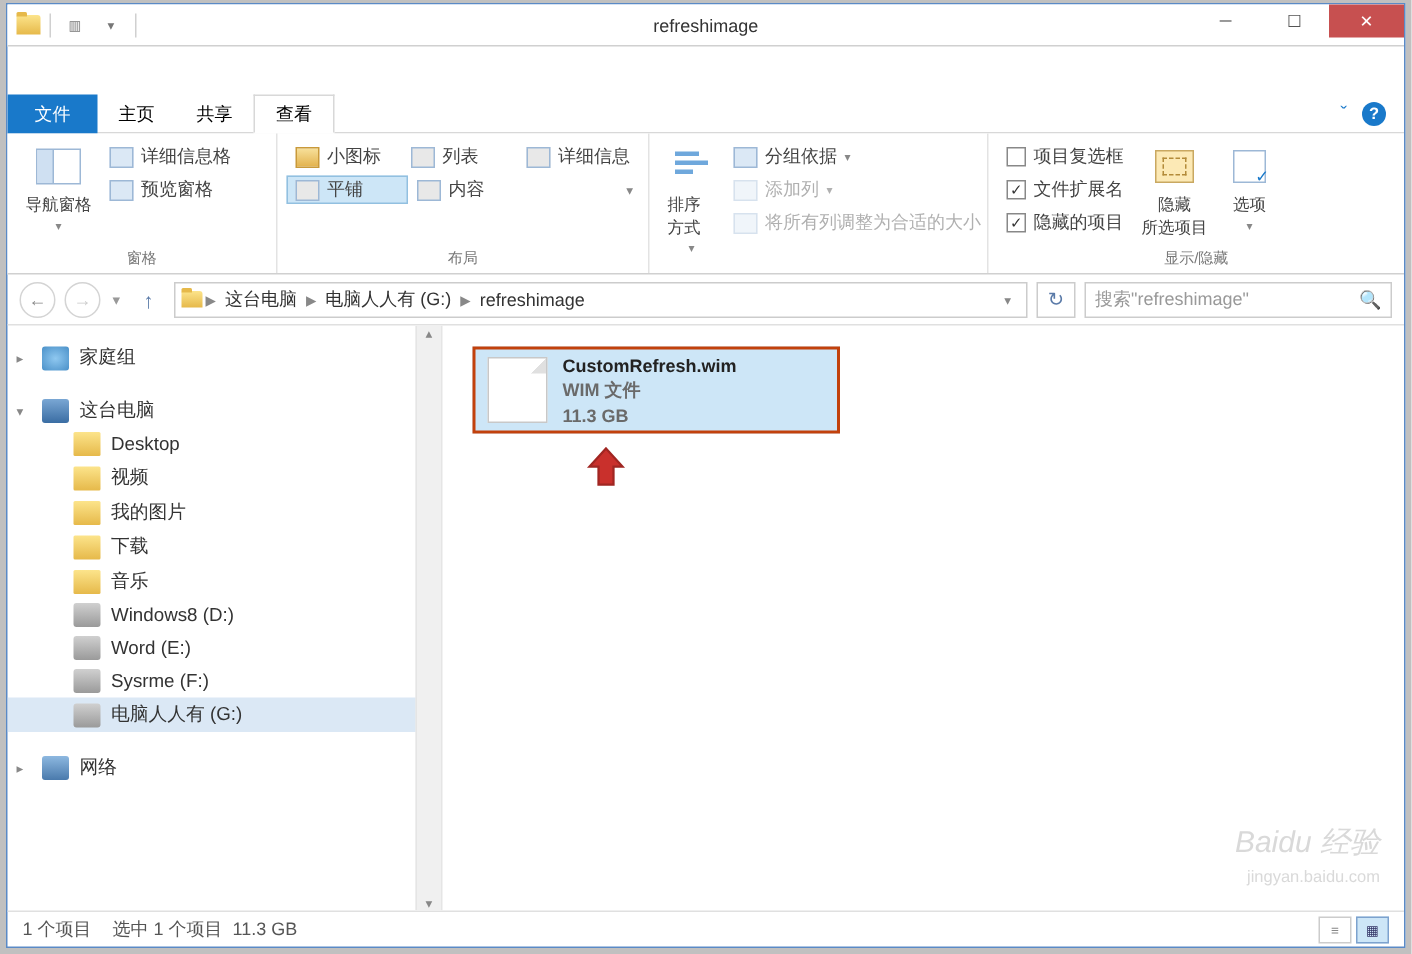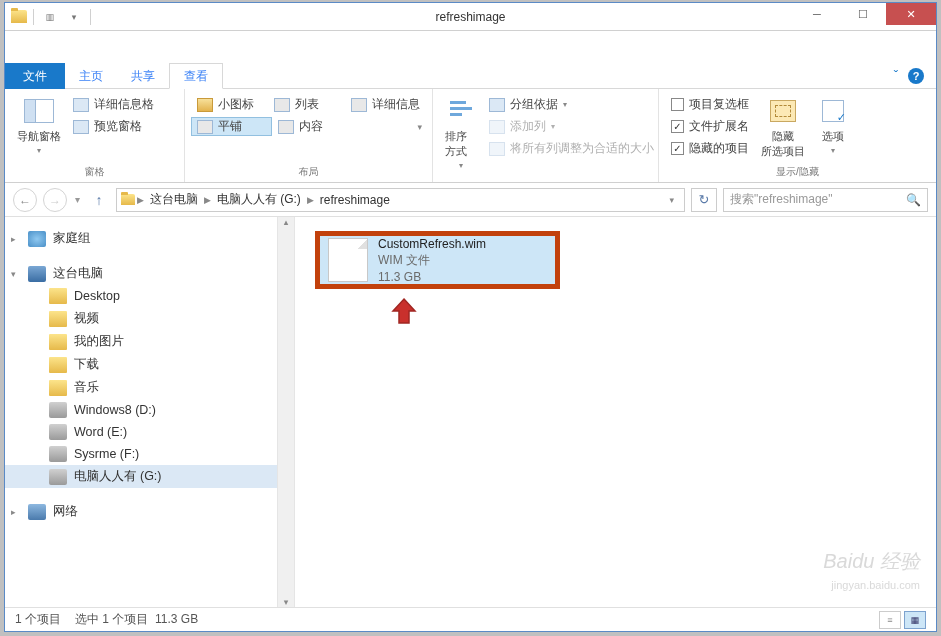--- a/index.html
+++ b/index.html
@@ -14,21 +14,21 @@
 .qat-sep { width:1px; height:16px; background:#d0d0d0; margin:0 2px; }
 .qat-btn { width: 20px; height: 20px; display:flex; align-items:center; justify-content:center; color:#777; font-size:9px; }
 .titlebar-title { position:absolute; left:0; right:0; text-align:center; font-size:12px; color:#333; pointer-events:none; }
 .win-controls { position:absolute; right:0; top:0; display:flex; height:22px; }
 .win-btn { width:46px; display:flex; align-items:center; justify-content:center; font-size:11px; color:#555; }
 .win-close { background:#c75050; color:#fff; width:50px; }
 
 
 .ribbon-tabs { height: 26px; display:flex; background:#fff; border-bottom:1px solid #d8d8d8;margin-top:32px; }
 .file-tab { background:#1979ca; color:#fff; padding:5px 18px; font-size:12px; height:26px; display:flex; align-items:center; }
-.tab { padding:5px 14px; font-size:12px; color:#3b82f6; height:26px; display:flex; align-items:center; }
+.tab { padding:5px 14px; font-size:12px; color:#000000; height:26px; display:flex; align-items:center; }
 .tab.active { border:1px solid #d8d8d8; border-bottom:1px solid #fff; background:#fff; margin-bottom:-1px; }
 .ribbon-help { margin-left:auto; display:flex; align-items:center; gap:10px; padding-right:12px; color:#1979ca; font-size:13px; }
 .help-circle { width:16px; height:16px; border-radius:50%; background:#1979ca; color:#fff; font-size:11px; display:flex; align-items:center; justify-content:center; font-weight:bold; }
 
 
 .ribbon { height: 94px; background:#fff; border-bottom:1px solid #d0d0d0; display:flex; }
 .ribbon-group { border-right:1px solid #e3e3e3; display:flex; flex-direction:column; padding:4px 6px 0 6px; }
 .group-content { flex:1; display:flex; }
 .group-label { text-align:center; font-size:10px; color:#777; padding:2px 0 3px 0; }
 .big-btn { display:flex; flex-direction:column; align-items:center; justify-content:flex-start; padding:2px 6px; font-size:11px; color:#444; gap:2px; }
@@ -76,21 +76,21 @@
 .tree-item.spacer { height:12px; }
 .t-ico { width:18px; height:16px; flex-shrink:0; }
 .t-ico.home { background:radial-gradient(#8fc8f0,#4a90c8); border-radius:2px; }
 .t-ico.pc { background:linear-gradient(#7aa7d4,#3a6da3); border-radius:2px; }
 .t-ico.folder { background:linear-gradient(#fce48b,#e6b94a); border-radius:1px; }
 .t-ico.drive { background:linear-gradient(#d0d0d0,#9a9a9a); border-radius:2px; }
 .t-ico.net { background:linear-gradient(#8db8e0,#4a7aac); border-radius:2px; }
 .expando { width:10px; color:#888; font-size:9px; margin-left:-14px; }
 
 .content { flex:1; position:relative; padding:14px 20px; }
-.file-item { width:245px; height:58px; border:5px solid #c2410c; background:#cde6f7; display:flex; align-items:center; padding:6px 8px; gap:10px; }
+.file-item { width:245px; height:58px; border:2px solid #c2410c; background:#cde6f7; display:flex; align-items:center; padding:6px 8px; gap:10px;font-weight:bold; }
 .file-ico { width:40px; height:44px; background:#fff; border:1px solid #c8c8c8; position:relative; }
 .file-ico::before { content:""; position:absolute; top:0; right:0; width:10px; height:10px; background:linear-gradient(135deg, transparent 50%, #e0e0e0 50%); }
 .file-meta { display:flex; flex-direction:column; font-size:12px; gap:1px; }
 .file-name { color:#222; }
 .file-sub { color:#6a6a6a; }
 .red-arrow { position:absolute; left:94px; top:80px; width:30px; height:30px; }
 .red-arrow svg { width:100%; height:100%; }
 
 
 .status { height:24px; border-top:1px solid #e0e0e0; display:flex; align-items:center; padding:0 10px; font-size:12px; color:#555; gap:14px; }

